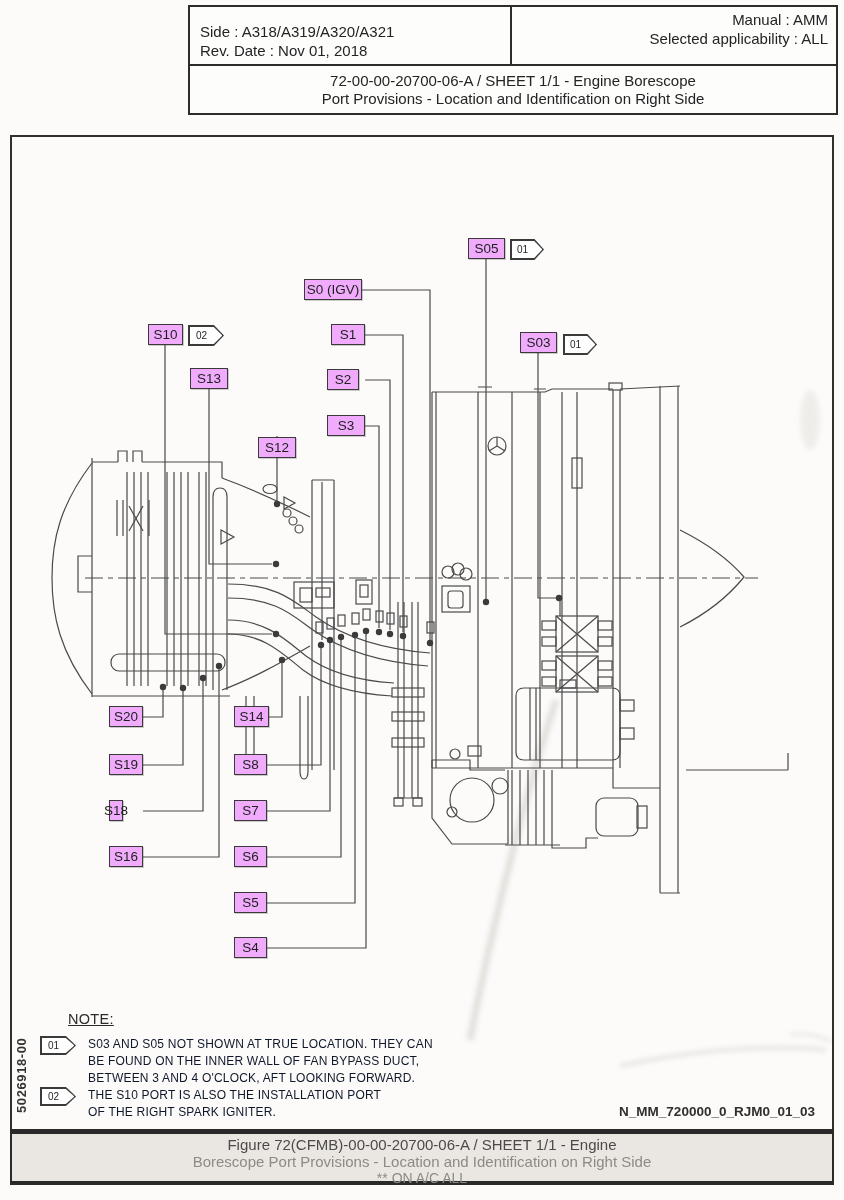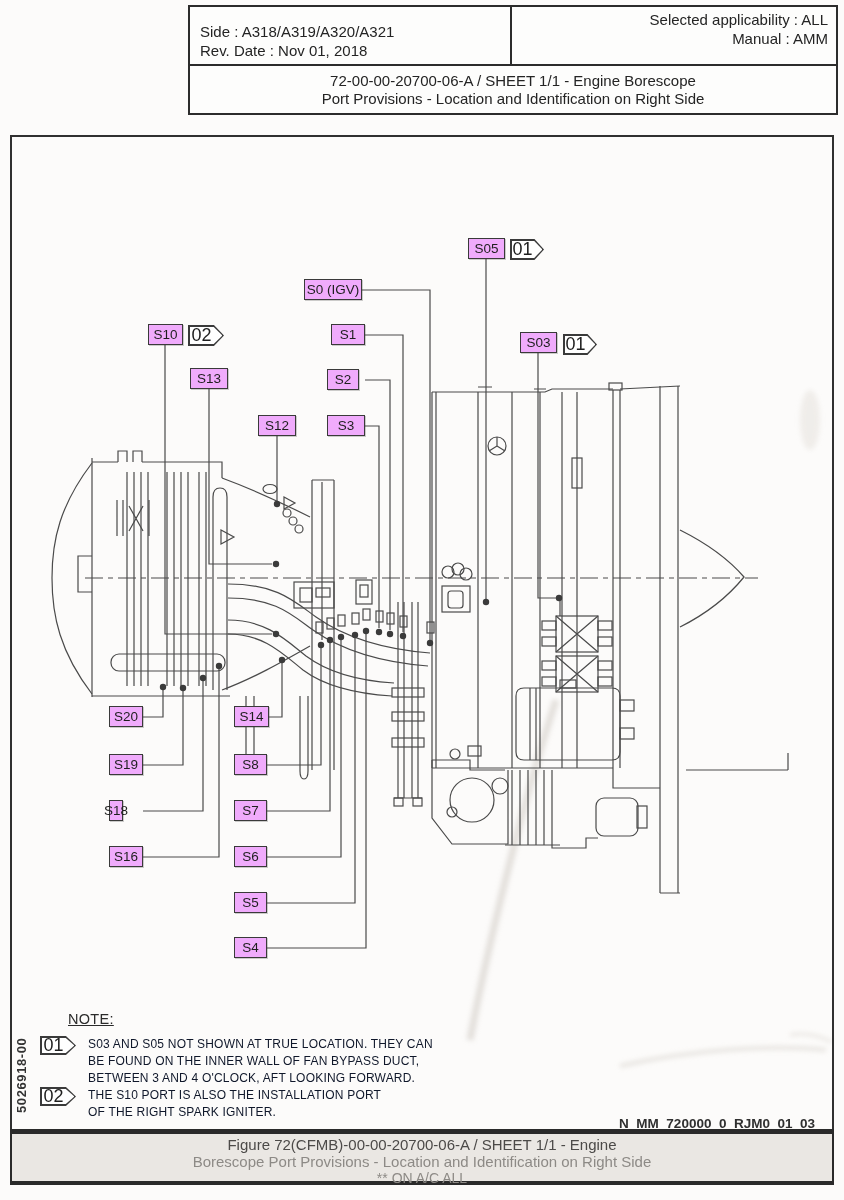--- a/index.html
+++ b/index.html
@@ -29,47 +29,47 @@
   .plabel{position:absolute;height:21px;box-sizing:border-box;border:1.5px solid #3a3a3a;
           background:#f0abfc;display:flex;align-items:center;justify-content:center;
           font-size:13.5px;color:#1f1f1f;box-shadow:1px 1px 0 rgba(60,60,60,.25);}
   
   .flag{position:absolute;height:21px;}
   .flag .fo{position:absolute;inset:0;background:#3a3a3a;
             clip-path:polygon(0 0,72% 0,100% 50%,72% 100%,0 100%);}
   .flag .fi{position:absolute;inset:1.6px;background:#fff;
             clip-path:polygon(0 0,72% 0,100% 50%,72% 100%,0 100%);}
   .flag .ft{position:absolute;left:0;right:9px;top:0;bottom:0;display:flex;
-            align-items:center;justify-content:center;font-size:18px;color:#1f1f1f;}
+            align-items:center;justify-content:center;font-size:10px;color:#1f1f1f;}
   
   #note-head{position:absolute;left:68px;top:1011px;font-size:14.5px;color:#2b2b2b;
              text-decoration:underline;letter-spacing:.3px;}
   .note-item{position:absolute;left:40px;display:flex;align-items:flex-start;}
   .note-item .flag{position:relative;flex:0 0 auto;height:19px;width:36px;margin-top:0;}
   .nlines{margin-left:12px;font-size:12px;line-height:17px;color:#0f172a;letter-spacing:.2px;}
   
   #side-ref{position:absolute;left:14px;top:1113px;transform:rotate(-90deg);
             transform-origin:0 0;font-size:13px;font-weight:bold;letter-spacing:.6px;color:#333;}
   #doc-ref{position:absolute;left:600px;top:1104px;width:215px;text-align:right;
-           font-size:13.5px;font-weight:bold;color:#2f2f2f;margin-top:12px;}
+           font-size:13.5px;font-weight:bold;color:#2f2f2f;}
 </style>
 </head>
 <body>
 
 <div id="page">
 
   <div id="header">
     <div class="row1">
       <div class="cellL">
         <div>Side : A318/A319/A320/A321</div>
         <div>Rev. Date : Nov 01, 2018</div>
       </div>
       <div class="cellR">
+        <div>Manual : AMM</div>
         <div>Selected applicability : ALL</div>
-        <div>Manual : AMM</div>
       </div>
     </div>
     <div class="title">
       <div>72-00-00-20700-06-A / SHEET 1/1 - Engine Borescope</div>
       <div>Port Provisions - Location and Identification on Right Side</div>
     </div>
   </div>
 
   <svg id="art" viewBox="0 0 844 1200">
     <defs>
@@ -263,21 +263,21 @@
     </div>
   <div class="plabel" style="left:331px;top:324px;width:34px">S1</div>
   <div class="plabel" style="left:520px;top:332px;width:37px">S03</div>
   <div class="flag" style="left:563px;top:334px;width:34px">
       <span class="fo"></span>
       <span class="fi"></span>
       <span class="ft">01</span>
     </div>
   <div class="plabel" style="left:190px;top:368px;width:38px">S13</div>
   <div class="plabel" style="left:327px;top:369px;width:32px">S2</div>
-  <div class="plabel" style="left:258px;top:415px;width:38px">S12</div>
+  <div class="plabel" style="left:258px;top:437px;width:38px">S12</div>
   <div class="plabel" style="left:327px;top:415px;width:38px">S3</div>
   <div class="plabel" style="left:109px;top:706px;width:34px">S20</div>
   <div class="plabel" style="left:234px;top:706px;width:35px">S14</div>
   <div class="plabel" style="left:109px;top:754px;width:34px">S19</div>
   <div class="plabel" style="left:234px;top:754px;width:33px">S8</div>
   <div class="plabel" style="left:109px;top:800px;width:14px">S18</div>
   <div class="plabel" style="left:234px;top:800px;width:33px">S7</div>
   <div class="plabel" style="left:109px;top:846px;width:34px">S16</div>
   <div class="plabel" style="left:234px;top:846px;width:33px">S6</div>
   <div class="plabel" style="left:234px;top:892px;width:33px">S5</div>

